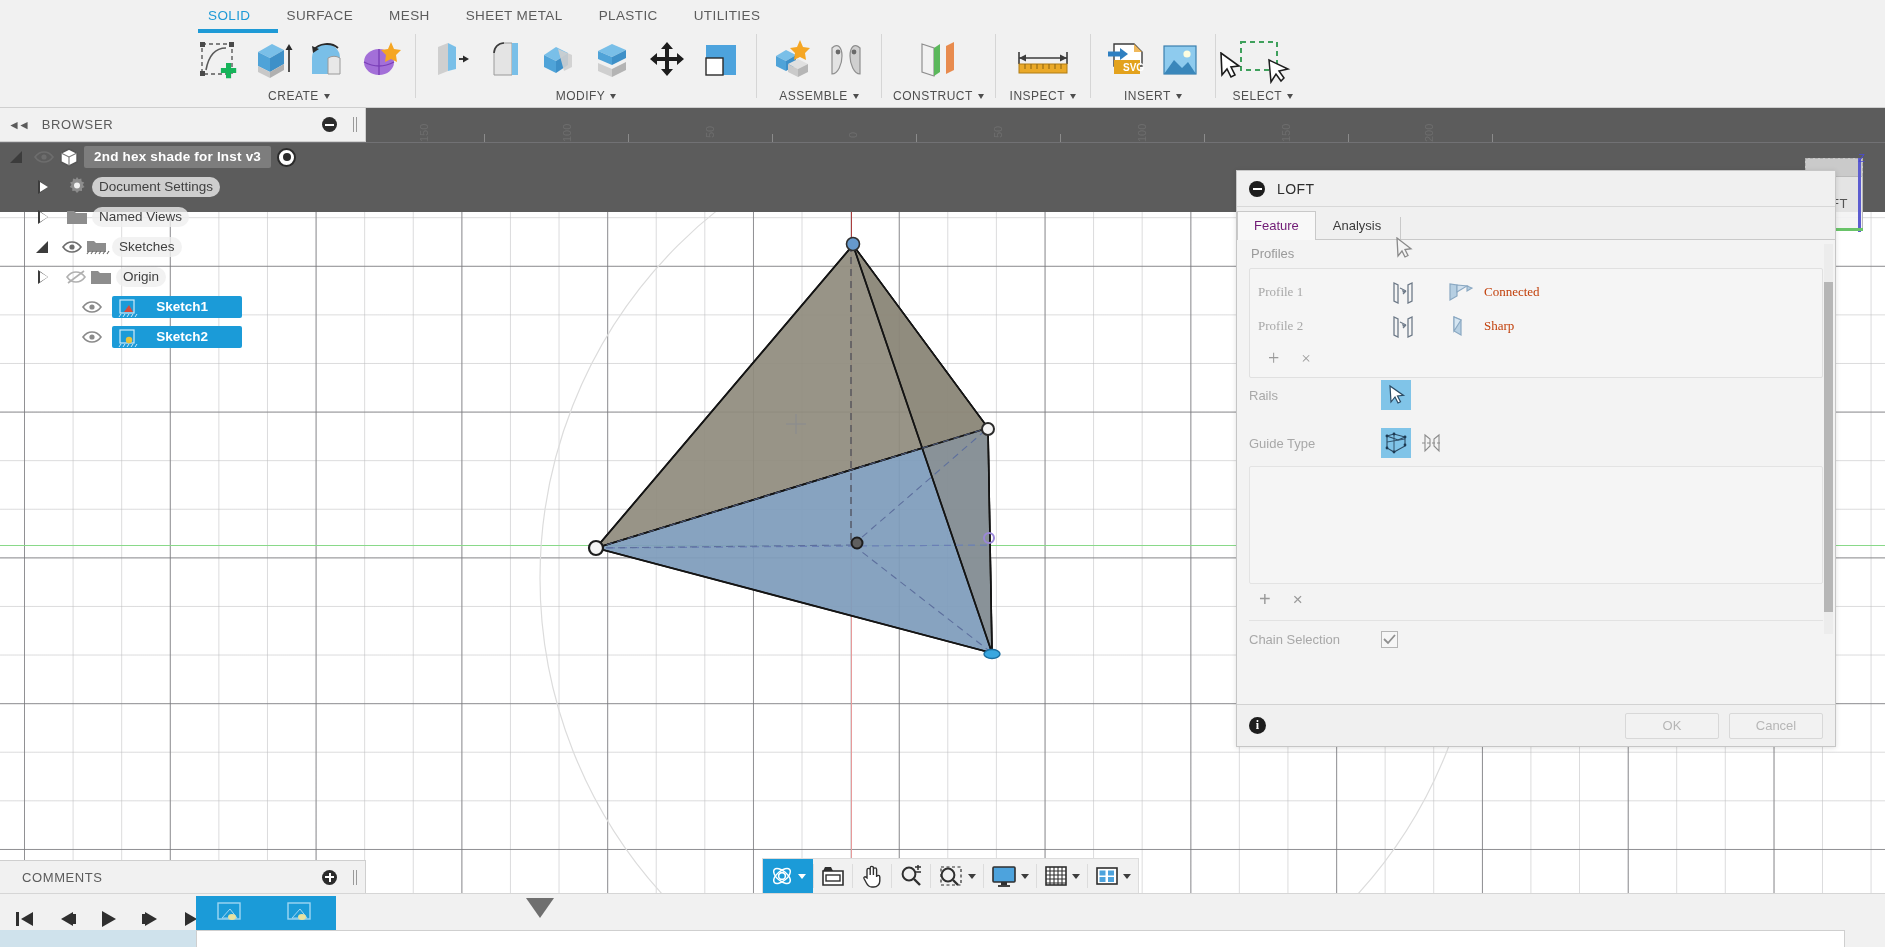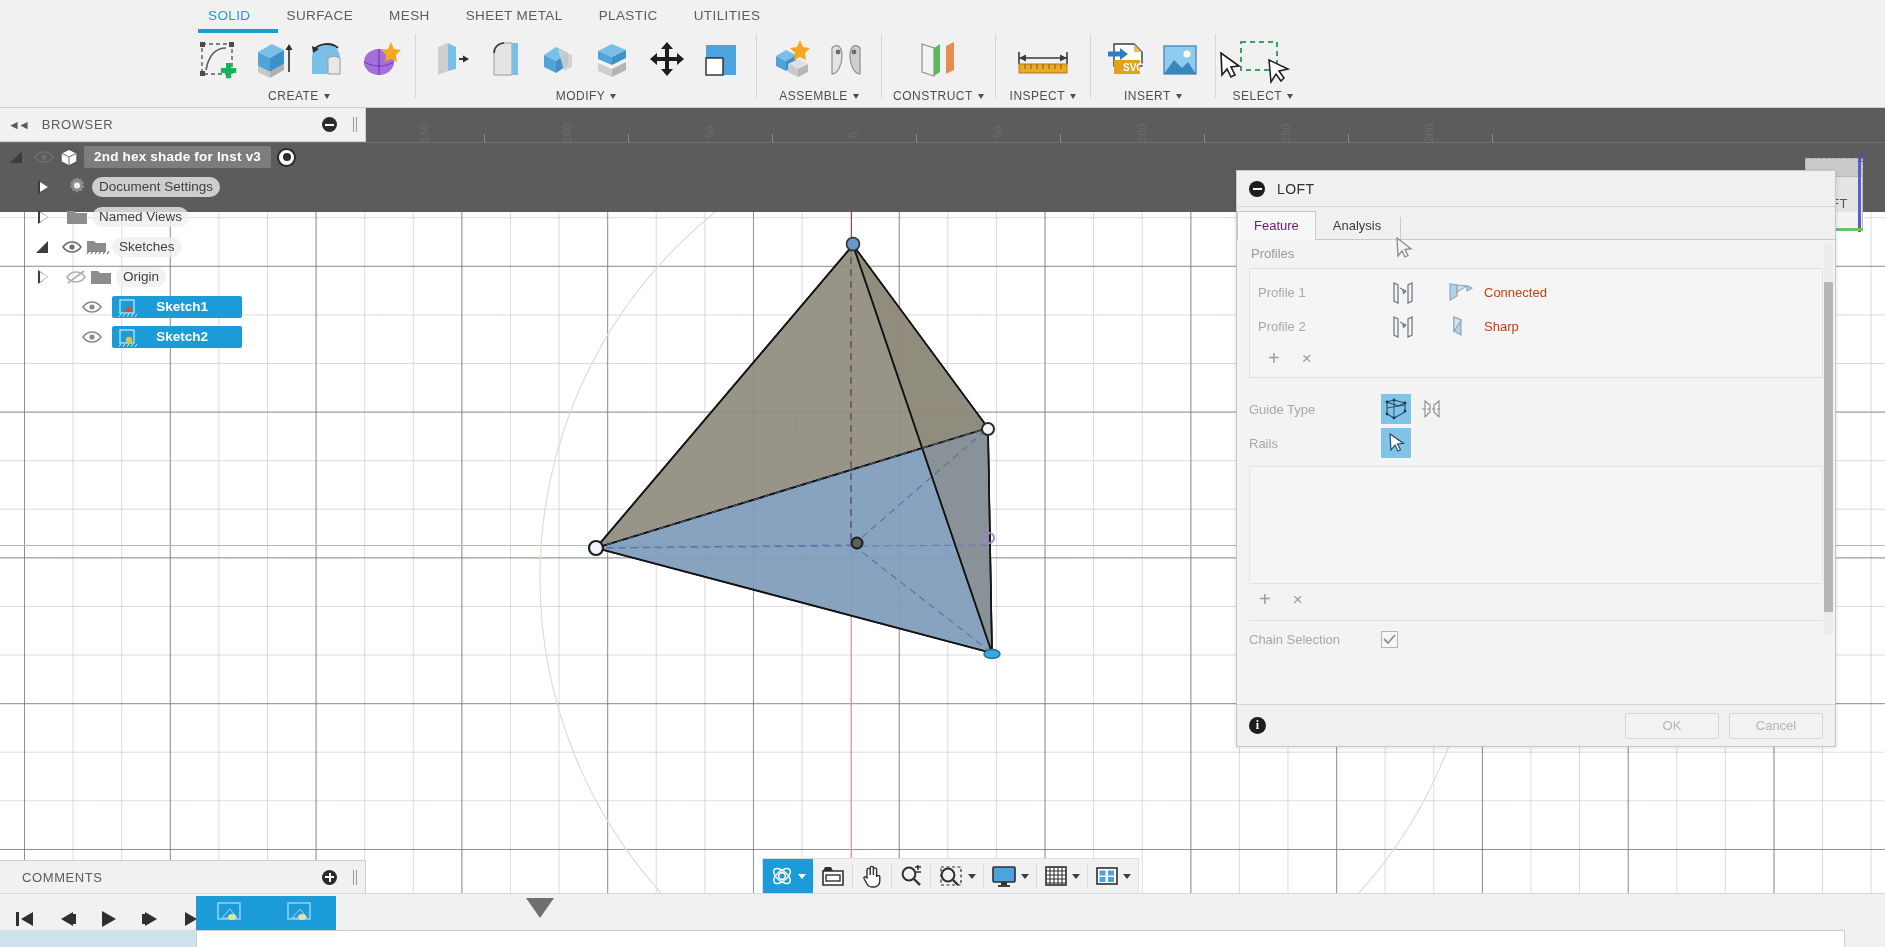--- a/index.html
+++ b/index.html
@@ -207,21 +207,21 @@
   #loft .dlg-title { font-size: 14px; color: #2e2e2e; letter-spacing: .4px;}
   #loft .tabs { height: 33px; display:flex; align-items:flex-end; border-bottom:1px solid #c9c9c9; background:#f0f0f0;}
   #loft .tabs .tb {
     font-size: 13px; color: #3a3a3a; padding: 6px 16px 7px 16px; border: 1px solid transparent;
     border-bottom: none; position: relative; top: 1px;
   }
   #loft .tabs .tb.active { background: #f8f8f8; border-color: #c9c9c9; color:#701a75; }
   #loft .tabs .tb-sep { width:1px; height:22px; background:#c9c9c9; margin-left:2px; }
   #loft .body { position: relative; flex: 1; background: #f3f3f3; overflow: hidden; padding: 4px 12px 0 12px;}
   .clipped-label { font-size: 13px; color: #9a9a9a; margin: 2px 0 0 2px; height: 12px; overflow:hidden; }
-  .group-box { border: 1px solid #e0e0e0; background: #f5f5f5; border-radius: 2px; padding: 6px 8px 4px 8px;}
+  .group-box { border: 1px solid #e0e0e0; background: #f5f5f5; border-radius: 2px; padding: 6px 8px 4px 8px; font-family: Liberation Serif, serif;}
   .frow { display: flex; align-items: center; height: 34px; }
   .flabel { width: 132px; font-size: 13px; color: #a8a8a8; }
   .fval { font-size: 13px; color: #c2410c; }
   .icon-cell { width: 56px; display: flex; align-items: center; }
   .plusrow { display: flex; align-items: center; gap: 22px; height: 30px; padding-left: 10px; }
   .plusrow .pl { font-size: 20px; color: #9a9a9a; line-height: 1; }
   .plusrow .xx { font-size: 17px; color: #9a9a9a; line-height: 1; }
   .tgl { width: 30px; height: 30px; display:flex; align-items:center; justify-content:center; }
   .tgl.on { background: #80c4e8; }
   .empty-list { border: 1px solid #e3e3e3; background: #f5f5f5; height: 118px; border-radius:2px;}
@@ -798,20 +798,29 @@
               </svg>
           </span>
           <span class="fval">Sharp</span>
         </div>
         <div class="plusrow">
           <span class="pl">+</span>
           <span class="xx">×</span>
         </div>
       </div>
 
+      <div class="frow">
+        <span class="flabel">Rails</span>
+        <span class="tgl on">
+          <svg width="20" height="22" viewBox="0 0 20 22">
+              <path d="M4 2l1 16 4-5 3 6 2.5-1.2-3-5.8 6-.6z" fill="#ffffff" stroke="#2b4a63" stroke-width="1.2"></path>
+            </svg>
+        </span>
+      </div>
+
       <div class="frow" style="margin-top:14px">
         <span class="flabel">Guide Type</span>
         <span class="tgl on">
           <svg width="24" height="22" viewBox="0 0 24 22">
               <path d="M3 4l7-2 11 3-7 3z" fill="none" stroke="#2b4a63" stroke-width="1.1"></path>
               <path d="M3 4v12l7 4 11-6V5" fill="none" stroke="#2b4a63" stroke-width="1.1"></path>
               <path d="M10 2v18M3 10l18-3" fill="none" stroke="#2b4a63" stroke-width=".9"></path>
               <circle cx="3" cy="4" r="1.4" fill="#1d3a52"></circle>
               <circle cx="10" cy="2" r="1.4" fill="#1d3a52"></circle>
               <circle cx="21" cy="5" r="1.4" fill="#1d3a52"></circle>
@@ -822,29 +831,20 @@
         </span>
         <span class="tgl" style="margin-left:6px">
           <svg width="24" height="22" viewBox="0 0 24 22">
               <path d="M5 3v16l5-5V7z" fill="none" stroke="#8b8b8b" stroke-width="1.1"></path>
               <path d="M19 3v16l-5-5V7z" fill="none" stroke="#8b8b8b" stroke-width="1.1"></path>
               <path d="M2 11h20" stroke="#8b8b8b" stroke-width="1" stroke-dasharray="3 2"></path>
             </svg>
         </span>
       </div>
 
-      <div class="frow">
-        <span class="flabel">Rails</span>
-        <span class="tgl on">
-          <svg width="20" height="22" viewBox="0 0 20 22">
-              <path d="M4 2l1 16 4-5 3 6 2.5-1.2-3-5.8 6-.6z" fill="#ffffff" stroke="#2b4a63" stroke-width="1.2"></path>
-            </svg>
-        </span>
-      </div>
-
       <div class="empty-list" style="margin-top:6px"></div>
       <div class="plusrow">
         <span class="pl">+</span>
         <span class="xx">×</span>
       </div>
 
       <div class="chainrow">
         <span class="flabel">Chain Selection</span>
         <span class="chkbox">
           <svg width="13" height="11" viewBox="0 0 13 11">

